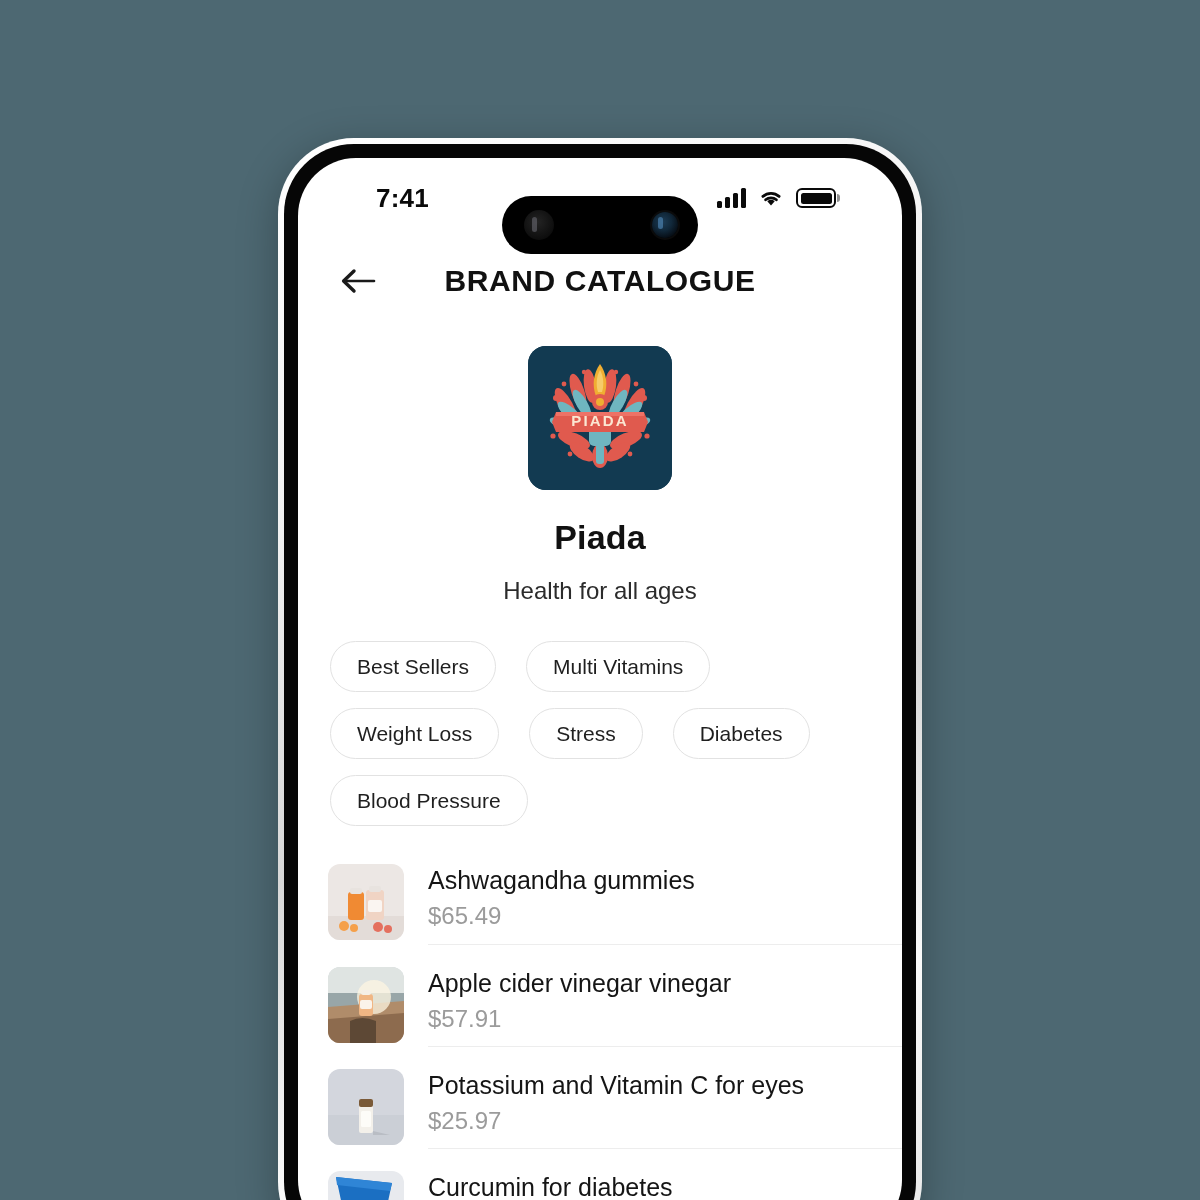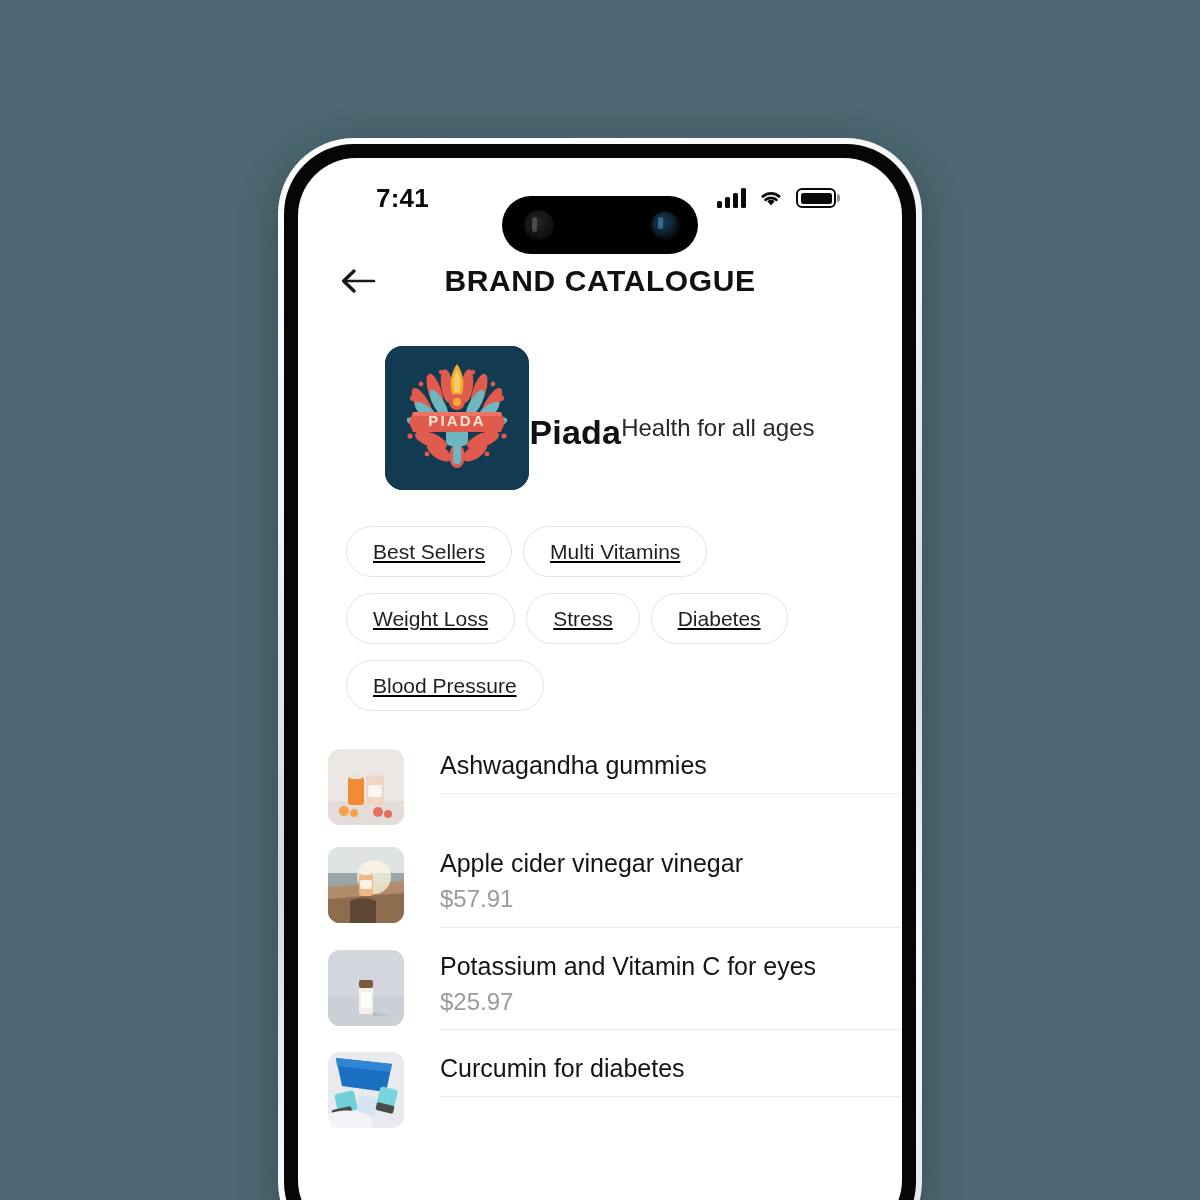--- a/index.html
+++ b/index.html
@@ -172,23 +172,22 @@
     font-weight: 600;
     letter-spacing: 0.6px;
     color: #111111;
     pointer-events: none;
   }
 
   
   #brand-block {
     padding-top: 22px;
     display: flex;
-    flex-direction: row;
-    align-items: center;
-    justify-content: center;
+    flex-direction: column;
+    align-items: center;
   }
 
   #brand-logo {
     width: 144px;
     height: 144px;
     border-radius: 18px;
     background: #123a51;
     overflow: hidden;
     display: flex;
     align-items: center;
@@ -206,25 +205,24 @@
   #brand-tagline {
     margin-top: 20px;
     font-size: 24px;
     color: #2b2b2b;
     font-weight: 400;
   }
 
   
   #category-chips {
     margin-top: 36px;
-    padding: 0 48px;
+    padding: 0 32px;
     display: flex;
     flex-wrap: wrap;
-    gap: 16px 11px;
-    text-decoration: underline;
+    gap: 16px 30px;
   }
 
   .chip {
     border: 1.6px solid #e2e2e2;
     background: #ffffff;
     border-radius: 30px;
     padding: 13px 26px;
     font-size: 21px;
     color: #1f1f1f;
     white-space: nowrap;
@@ -234,21 +232,21 @@
 
   
   #product-list {
     margin-top: 26px;
     padding-left: 30px;
   }
 
   .product-row {
     display: flex;
     align-items: flex-start;
-    gap: 36px;
+    gap: 24px;
     padding: 12px 0 10px 0;
     cursor: pointer;
     position: relative;
   }
 
   .product-thumb {
     width: 76px;
     height: 76px;
     border-radius: 12px;
     flex: 0 0 auto;
@@ -406,20 +404,21 @@
               <rect x="41" y="22" width="12" height="6" rx="2" fill="#e8e3df"></rect>
               <rect x="40" y="36" width="14" height="12" rx="2" fill="#faf5f1"></rect>
               <circle cx="16" cy="62" r="5" fill="#f5a04a"></circle>
               <circle cx="26" cy="64" r="4" fill="#f5a04a"></circle>
               <circle cx="50" cy="63" r="5" fill="#e4705f"></circle>
               <circle cx="60" cy="65" r="4" fill="#e4705f"></circle>
             </svg>
           </div>
           <div class="product-info">
             <div class="product-title">Ashwagandha gummies</div>
+            <div class="product-price">$65.49</div>
           </div>
         </div>
 
         <div class="product-row">
           <div class="product-thumb">
             <svg width="76" height="76" viewBox="0 0 76 76">
               <rect width="76" height="76" fill="#cfd6d8"></rect>
               <rect y="0" width="76" height="30" fill="#dfe4e2"></rect>
               <rect y="26" width="76" height="16" fill="#98a6a8"></rect>
               <path d="M0,40 L76,34 L76,76 L0,76 Z" fill="#b08c6a"></path>

